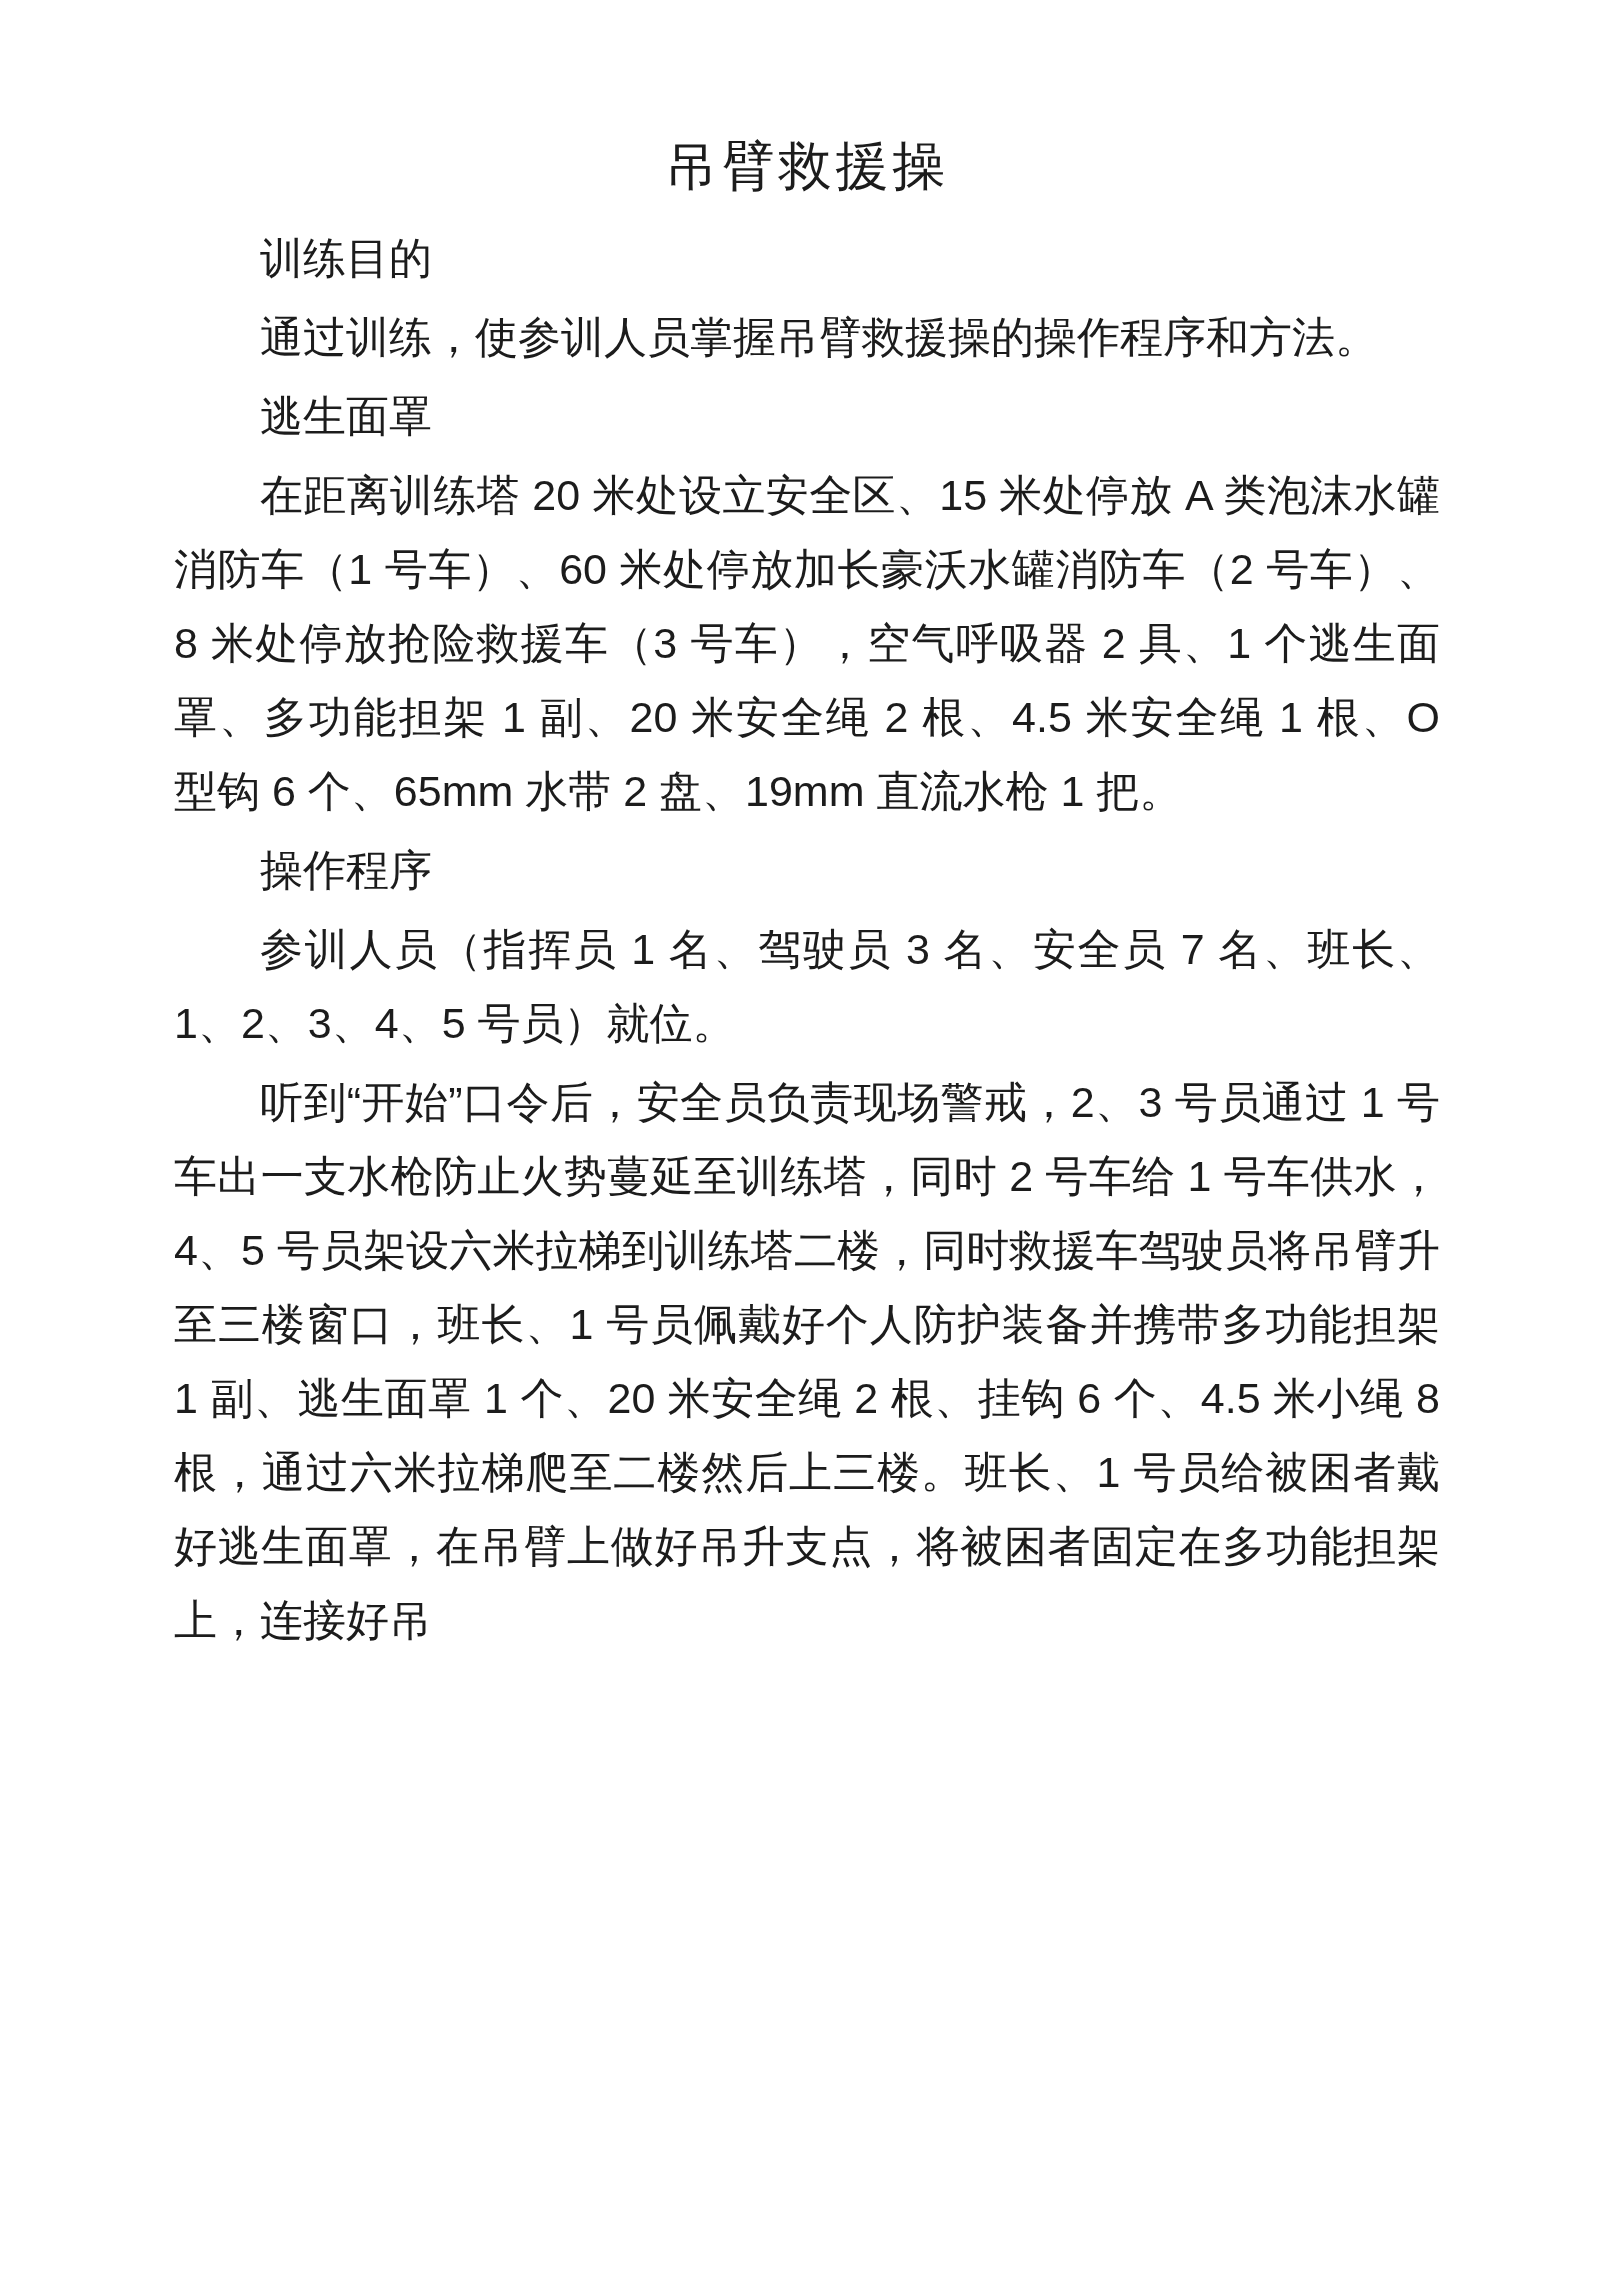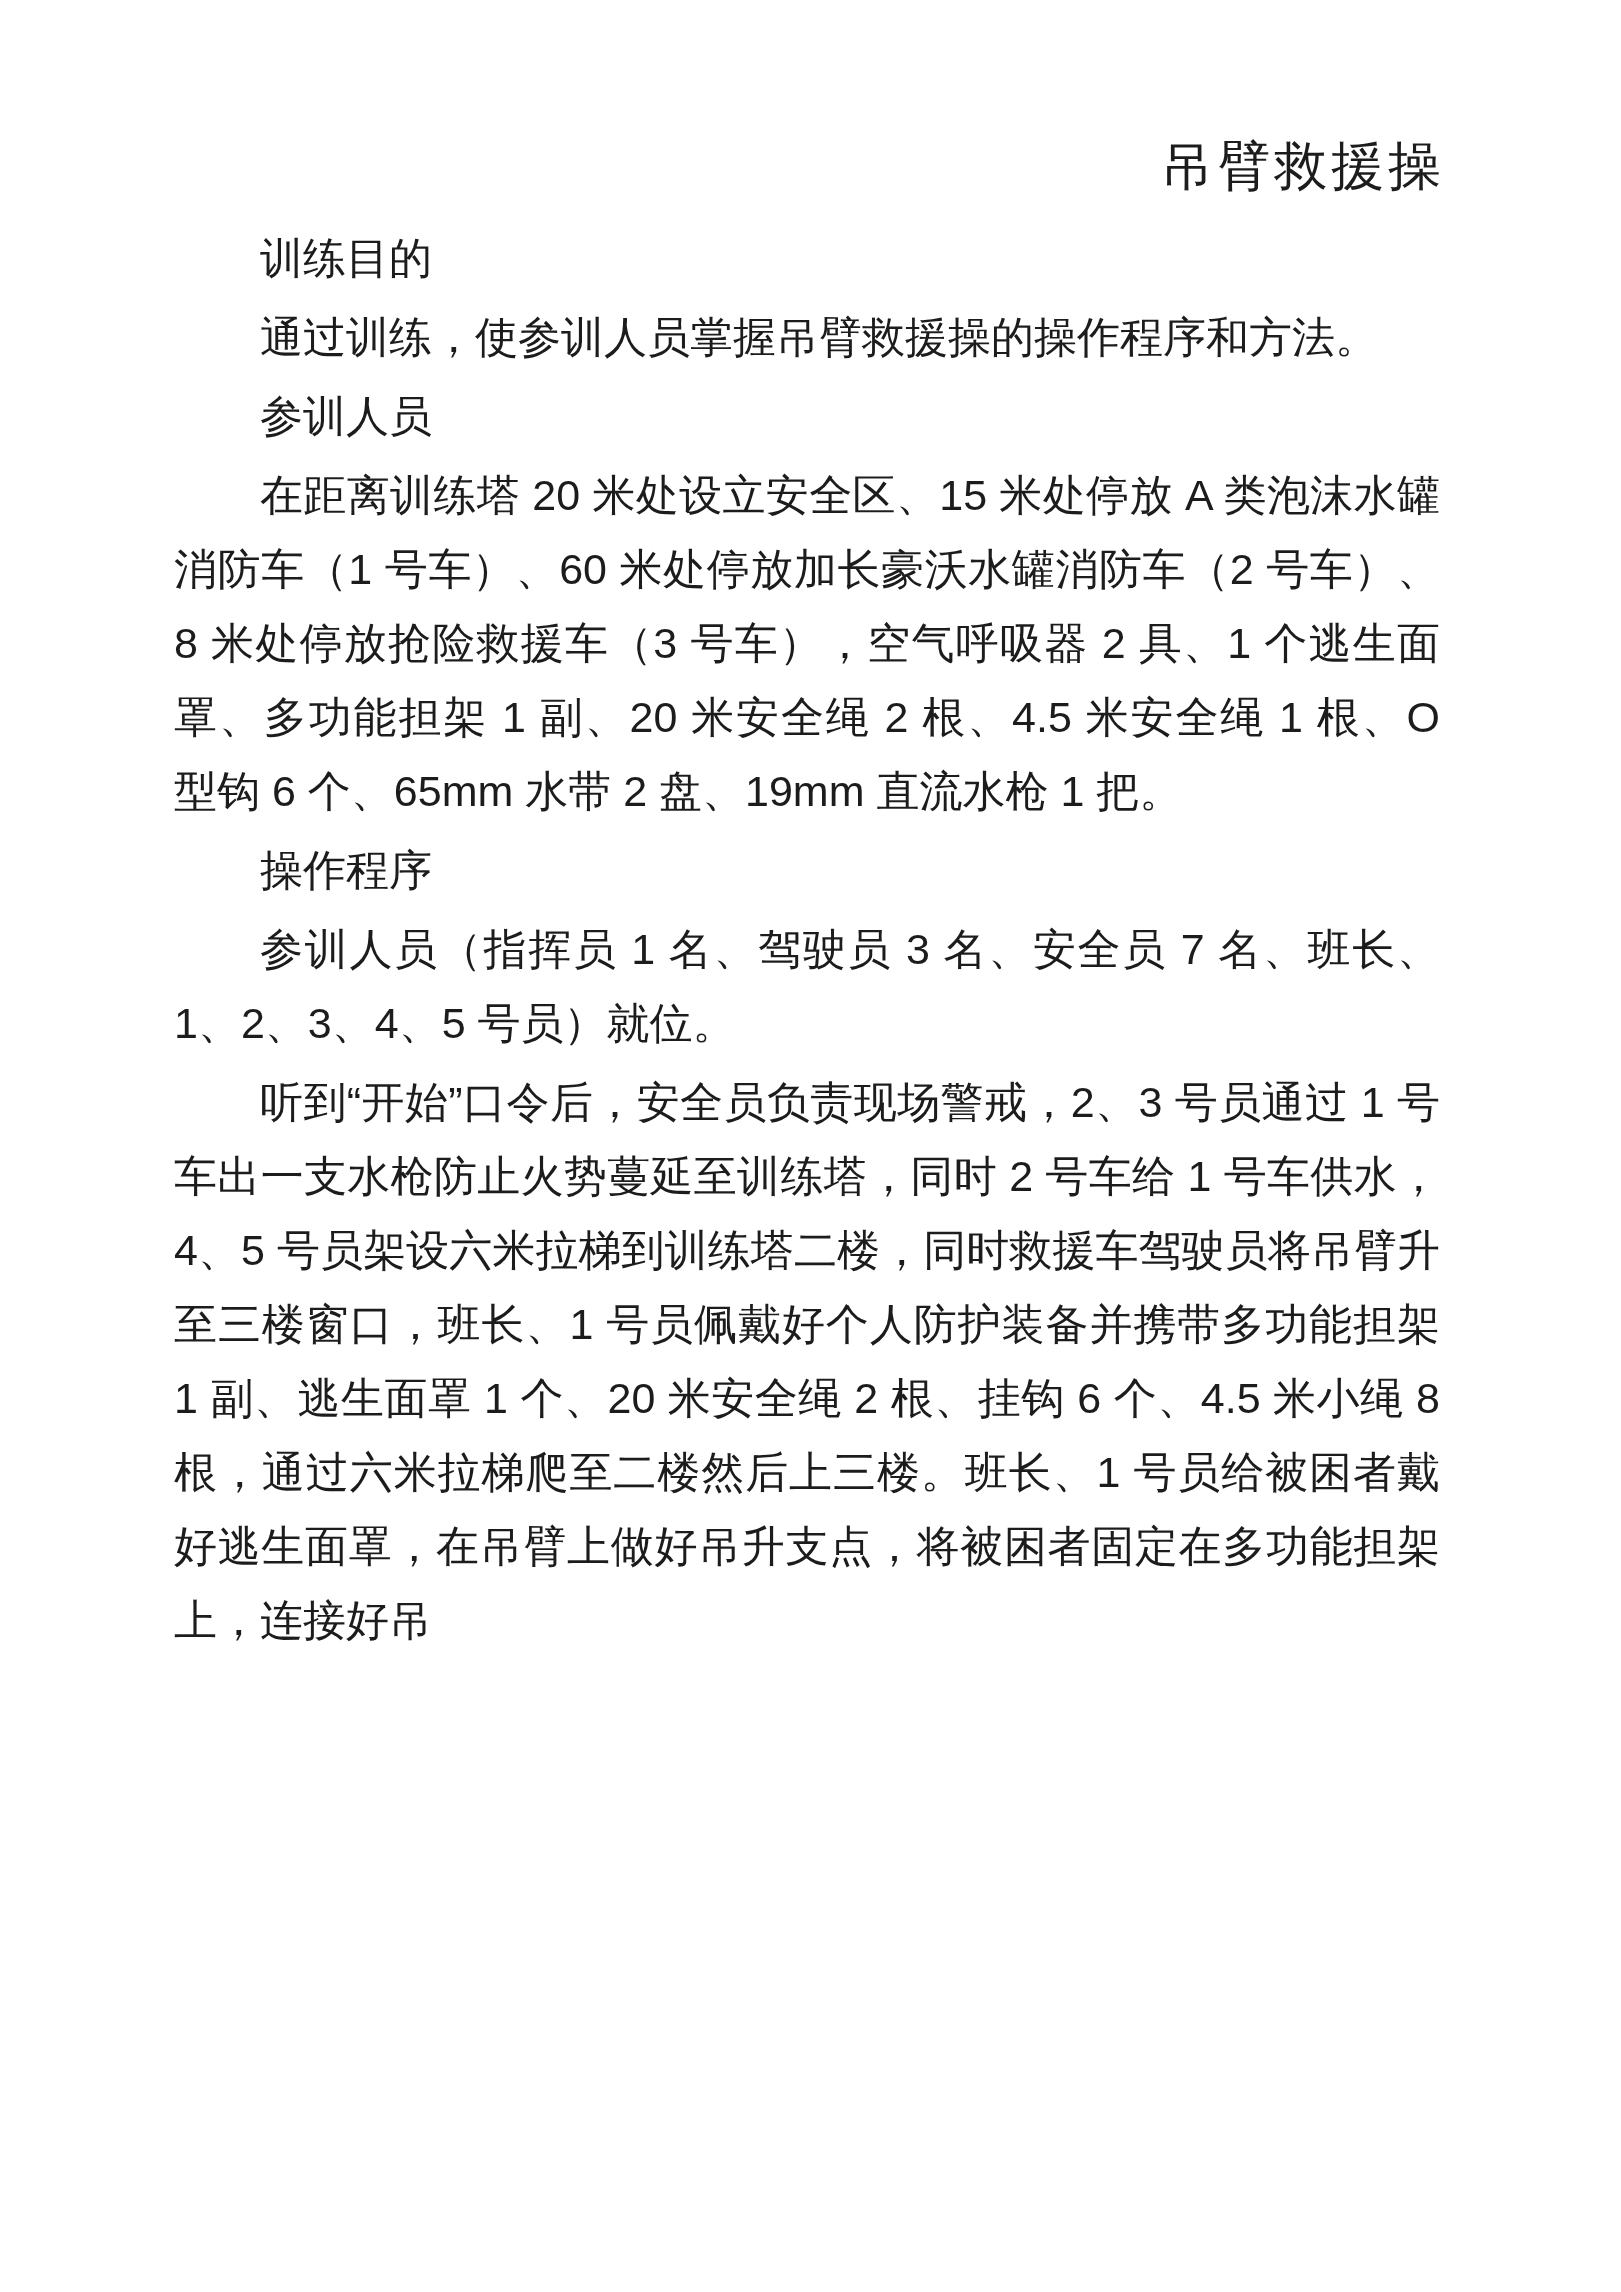--- a/index.html
+++ b/index.html
@@ -15,21 +15,21 @@
     overflow: hidden;
   }
   .page {
     box-sizing: border-box;
     width: 1621px;
     height: 2293px;
     padding: 125px 176px 0 169px;
     background: #ffffff;
   }
   .doc-title {
-    text-align: right;
+    text-align: center;
     font-size: 53px;
     font-weight: 500;
     letter-spacing: 3.9px;
     line-height: 82px;
     margin: 0 0 13.7px 0;
     color: #1c1c1c;
   }
   .para {
     font-size: 43px;
     line-height: 74px;
@@ -42,19 +42,19 @@
   }
 </style>
 </head>
 <body>
 
 <div class="page">
   <h1 class="doc-title">吊臂救援操</h1>
 
   <p class="para">训练目的</p>
   <p class="para">通过训练，使参训人员掌握吊臂救援操的操作程序和方法。</p>
-  <p class="para">参训人员</p>
+  <p class="para">逃生面罩</p>
   <p class="para">在距离训练塔 20 米处设立安全区、15 米处停放 A 类泡沫水罐消防车（1 号车）、60 米处停放加长豪沃水罐消防车（2 号车）、8 米处停放抢险救援车（3 号车），空气呼吸器 2 具、1 个逃生面罩、多功能担架 1 副、20 米安全绳 2 根、4.5 米安全绳 1 根、O 型钩 6 个、65mm 水带 2 盘、19mm 直流水枪 1 把。</p>
   <p class="para">操作程序</p>
   <p class="para">参训人员（指挥员 1 名、驾驶员 3 名、安全员 7 名、班长、1、2、3、4、5 号员）就位。</p>
   <p class="para">听到“开始”口令后，安全员负责现场警戒，2、3 号员通过 1 号车出一支水枪防止火势蔓延至训练塔，同时 2 号车给 1 号车供水，4、5 号员架设六米拉梯到训练塔二楼，同时救援车驾驶员将吊臂升至三楼窗口，班长、1 号员佩戴好个人防护装备并携带多功能担架 1 副、逃生面罩 1 个、20 米安全绳 2 根、挂钩 6 个、4.5 米小绳 8 根，通过六米拉梯爬至二楼然后上三楼。班长、1 号员给被困者戴好逃生面罩，在吊臂上做好吊升支点，将被困者固定在多功能担架上，连接好吊</p>
 </div>
 
 
 </body></html>

